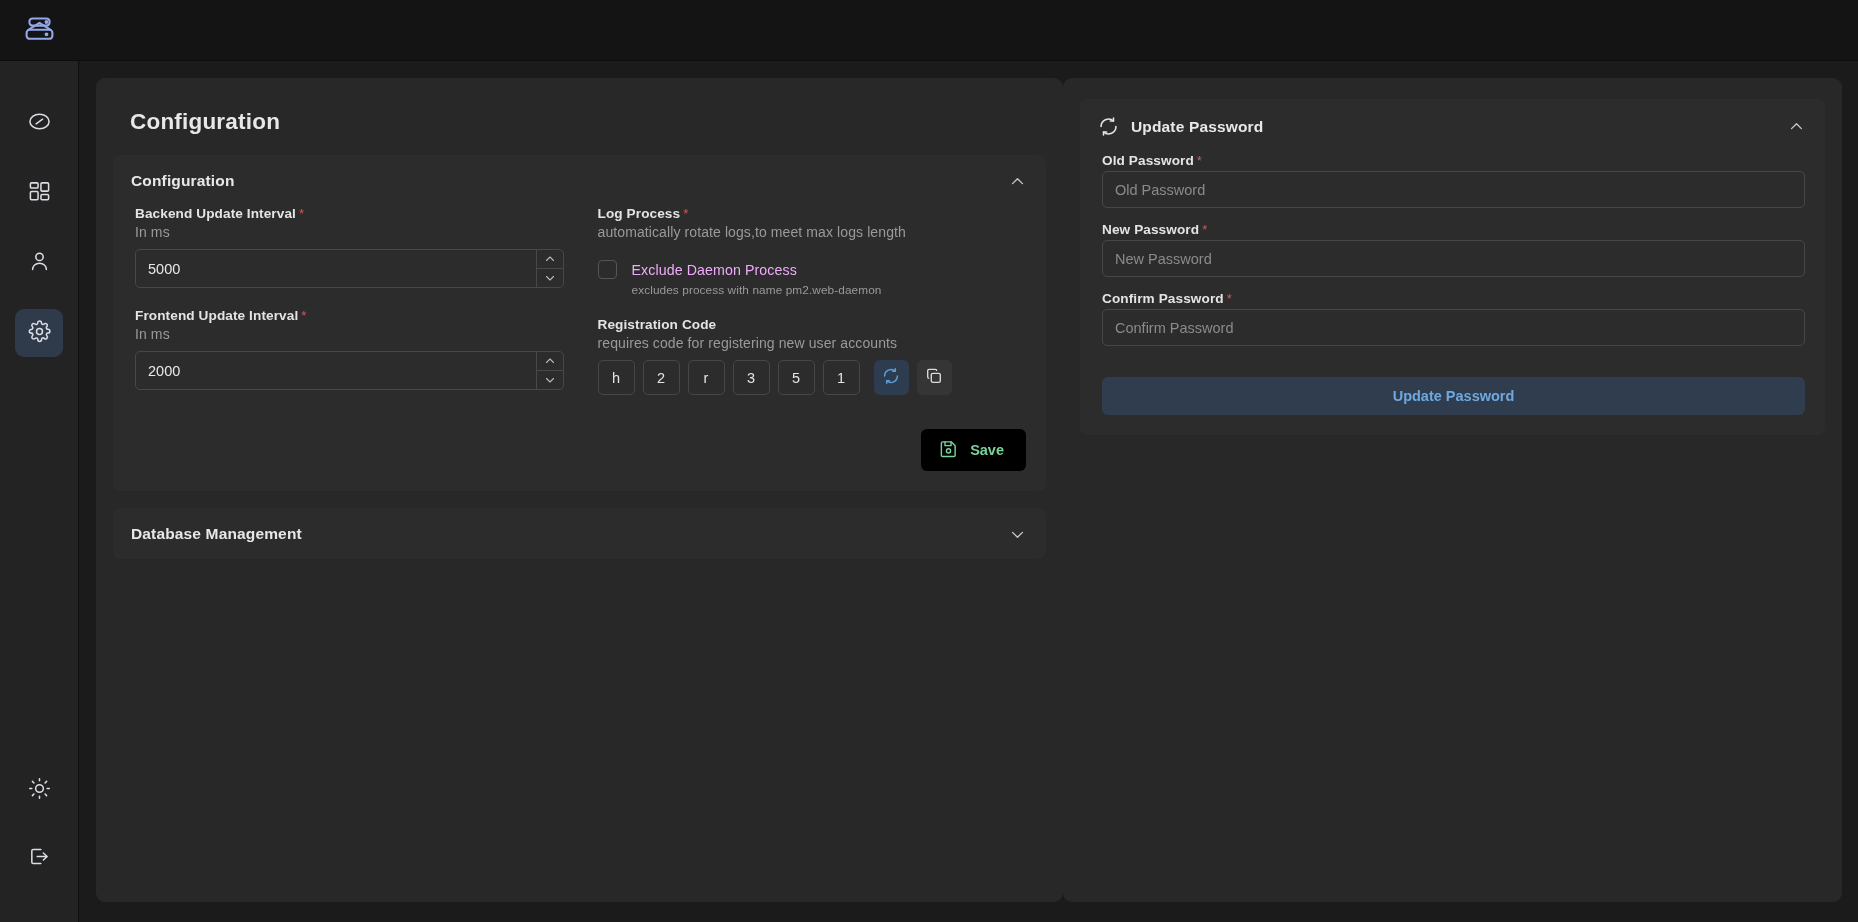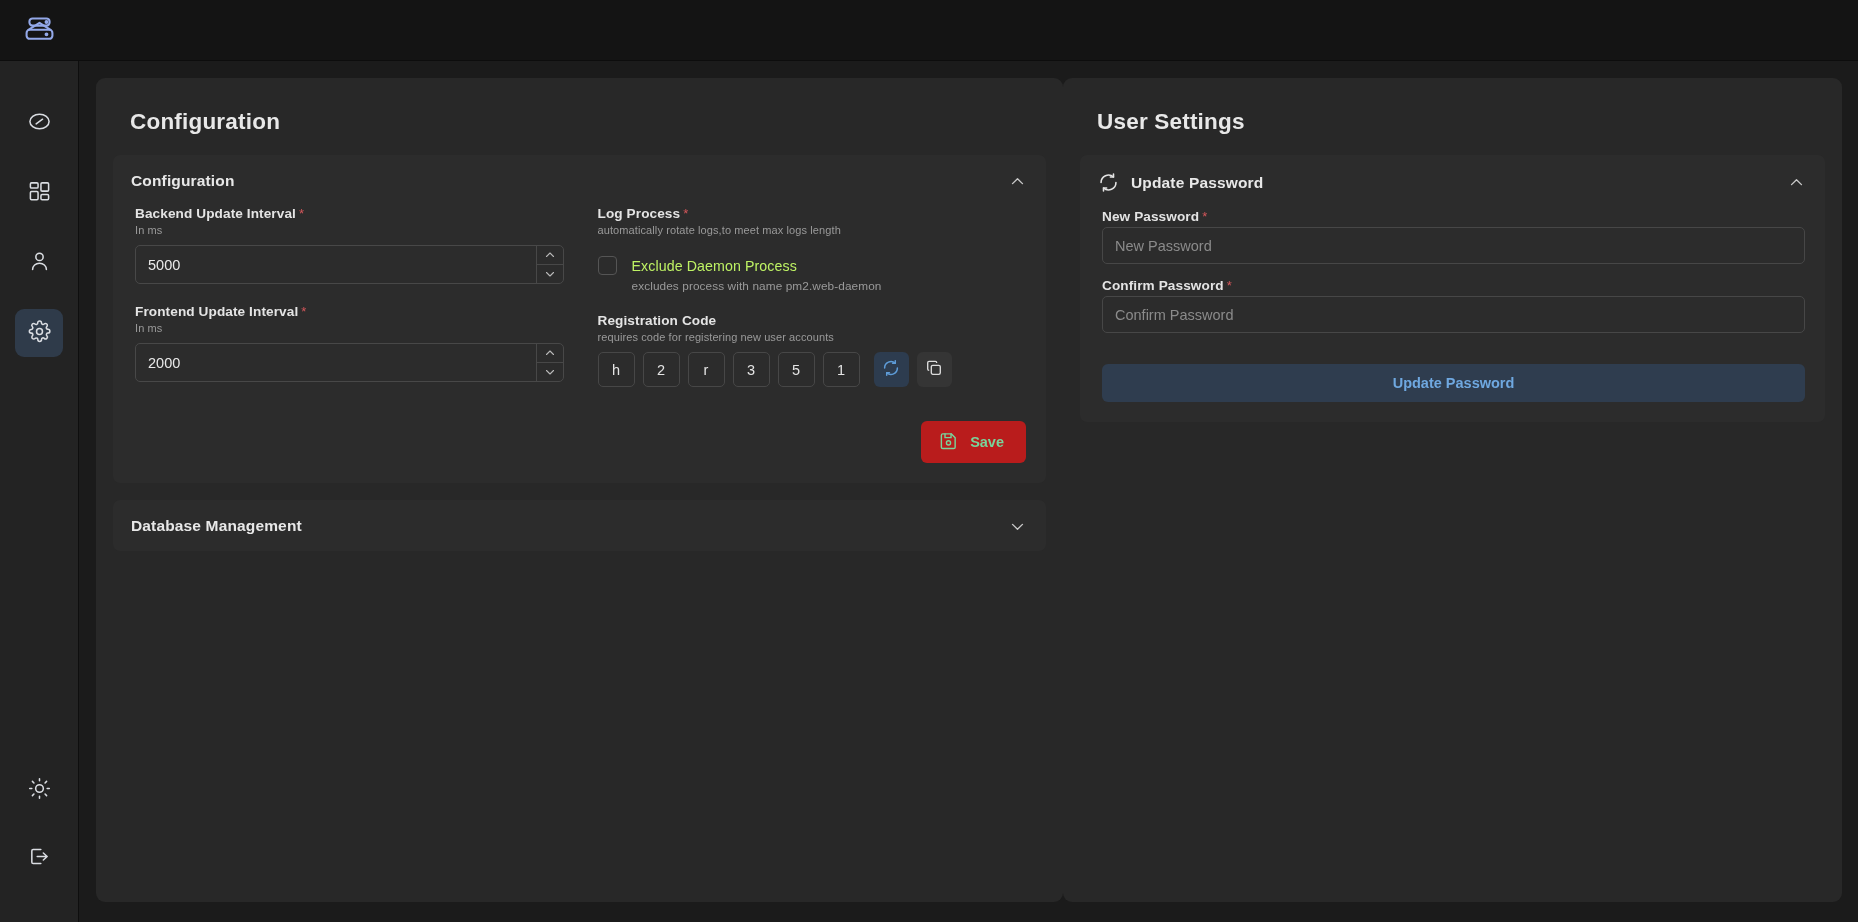--- a/index.html
+++ b/index.html
@@ -94,21 +94,21 @@
   .form-grid { display: flex; gap: 34px; }
   .col { flex: 1; min-width: 0; }
 
   .field { margin-bottom: 20px; }
   .flabel {
     font-size: 13.6px; font-weight: bold; color: #e4e4e4;
     margin-bottom: 3px; letter-spacing: .1px;
   }
   .req { color: #d3565a; font-weight: normal; margin-left: 3px; font-size: 13px; }
   .fhint {
-    font-size: 11px; color: #9a9a9a; margin-bottom: 9px; letter-spacing: .1px;
+    font-size: 14px; color: #9a9a9a; margin-bottom: 9px; letter-spacing: .1px;
   }
 
   .num-wrap {
     display: flex; align-items: stretch;
     background: #2c2c2c;
     border: 1px solid #484848;
     border-radius: 5px;
     height: 39px;
     overflow: hidden;
   }
@@ -131,21 +131,21 @@
   .spin button:first-child { border-bottom: 1px solid #484848; }
   .spin svg { width: 12px; height: 12px; }
 
   
   .check-row { display: flex; align-items: center; margin-bottom: 4px; }
   .cbox {
     width: 19px; height: 19px; border: 1px solid #555; border-radius: 4px;
     background: #2c2c2c; cursor: pointer; flex: 0 0 19px;
   }
   .check-label {
-    margin-left: 15px; font-size: 14.2px; color: #bef264; letter-spacing: .1px;
+    margin-left: 15px; font-size: 14.2px; color: #f0abfc; letter-spacing: .1px;
   }
   .check-hint {
     font-size: 11.8px; color: #9a9a9a; margin: 4px 0 0 34px; letter-spacing: .1px;
   }
 
   
   .code-row { display: flex; align-items: center; gap: 8px; margin-top: 9px; }
   .code-box {
     width: 37px; height: 35px;
     border: 1px solid #474747; border-radius: 5px;
@@ -159,21 +159,21 @@
     display: flex; align-items: center; justify-content: center;
     color: #dcdcdc;
   }
   .icon-btn svg { width: 18px; height: 18px; }
   .icon-btn.accent { background: #2d3c4f; color: #5e9cd8; margin-left: 6px; }
 
   
   .save-row { display: flex; justify-content: flex-end; margin-top: 14px; }
   .save-btn {
     display: flex; align-items: center; gap: 12px;
-    background: #b91c1c; color: #79d49b;
+    background: #000000; color: #79d49b;
     border: none; border-radius: 6px; cursor: pointer;
     padding: 10px 22px 10px 18px;
     font-size: 14.5px; font-weight: bold;
     font-family: "Liberation Sans", sans-serif;
   }
   .save-btn svg { width: 19px; height: 19px; }
 
   
   .pw-input {
     width: 100%; height: 37px;
@@ -411,21 +411,20 @@
           <span class="chev">
             <svg viewBox="0 0 24 24" fill="none" stroke="currentColor" stroke-width="1.9" stroke-linecap="round" stroke-linejoin="round">
               <path d="M5 9l7 7 7-7"></path>
             </svg>
           </span>
         </div>
       </div>
     </div>
 
     <div class="panel panel-right">
-      <div class="panel-title">User Settings</div>
 
       <div class="card">
         <div class="card-head">
           <span class="card-head-icon">
             <svg viewBox="0 0 24 24" fill="none" stroke="currentColor" stroke-width="1.8" stroke-linecap="round" stroke-linejoin="round">
               <path d="M20.5 12a8.5 8.5 0 0 1-14.2 6.3"></path>
               <path d="M3.5 12a8.5 8.5 0 0 1 14.2-6.3"></path>
               <path d="M17.7 2.2v3.6h-3.6"></path>
               <path d="M6.3 21.8v-3.6h3.6"></path>
             </svg>
@@ -433,20 +432,26 @@
           <span class="card-title">Update Password</span>
           <span class="chev">
             <svg viewBox="0 0 24 24" fill="none" stroke="currentColor" stroke-width="1.9" stroke-linecap="round" stroke-linejoin="round">
               <path d="M5 15l7-7 7 7"></path>
             </svg>
           </span>
         </div>
 
         <div class="card-body">
 
+          <div class="field field-tight">
+            <div class="flabel">
+              <span>Old Password</span><span class="req">*</span>
+            </div>
+            <input class="pw-input" type="password" placeholder="Old Password" style="">
+          </div>
 
           <div class="field field-tight">
             <div class="flabel">
               <span>New Password</span><span class="req">*</span>
             </div>
             <input class="pw-input" type="password" placeholder="New Password" style="">
           </div>
 
           <div class="field field-tight">
             <div class="flabel">

